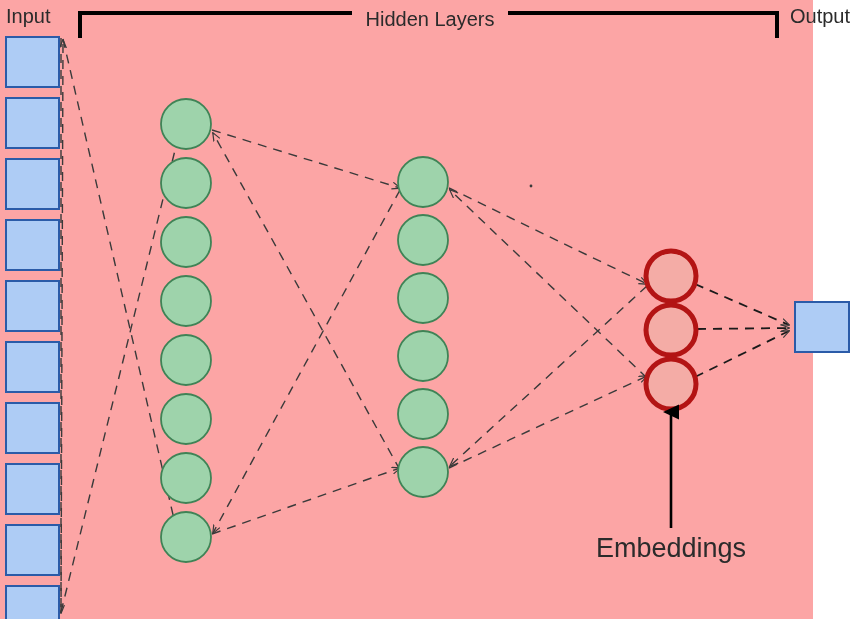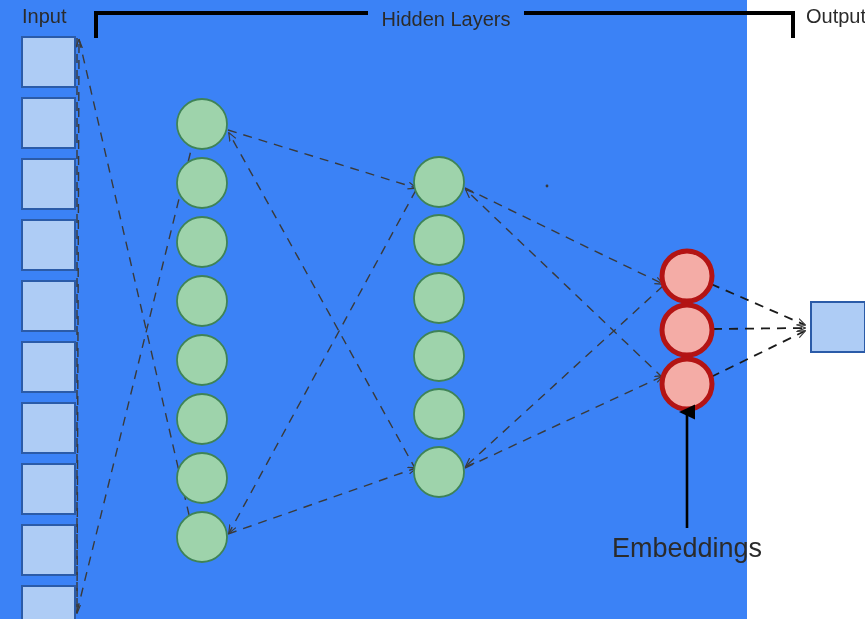--- a/index.html
+++ b/index.html
@@ -8,24 +8,23 @@
     background: #ffffff;
   }
   body {
     font-family: "Liberation Sans", sans-serif;
     width: 865px;
     height: 619px;
     overflow: hidden;
   }
   #diagram-root {
     position: relative;
-    width: 731px;
+    width: 813px;
     height: 619px;
-    background: #3b82f6;
-    padding-left: 16px;
+    background: #fca5a5;
   }
   svg#nn-svg {
     display: block;
     width: 865px;
     height: 619px;
   }
   text {
     font-family: "Liberation Sans", sans-serif;
     fill: #2b2b2b;
   }

